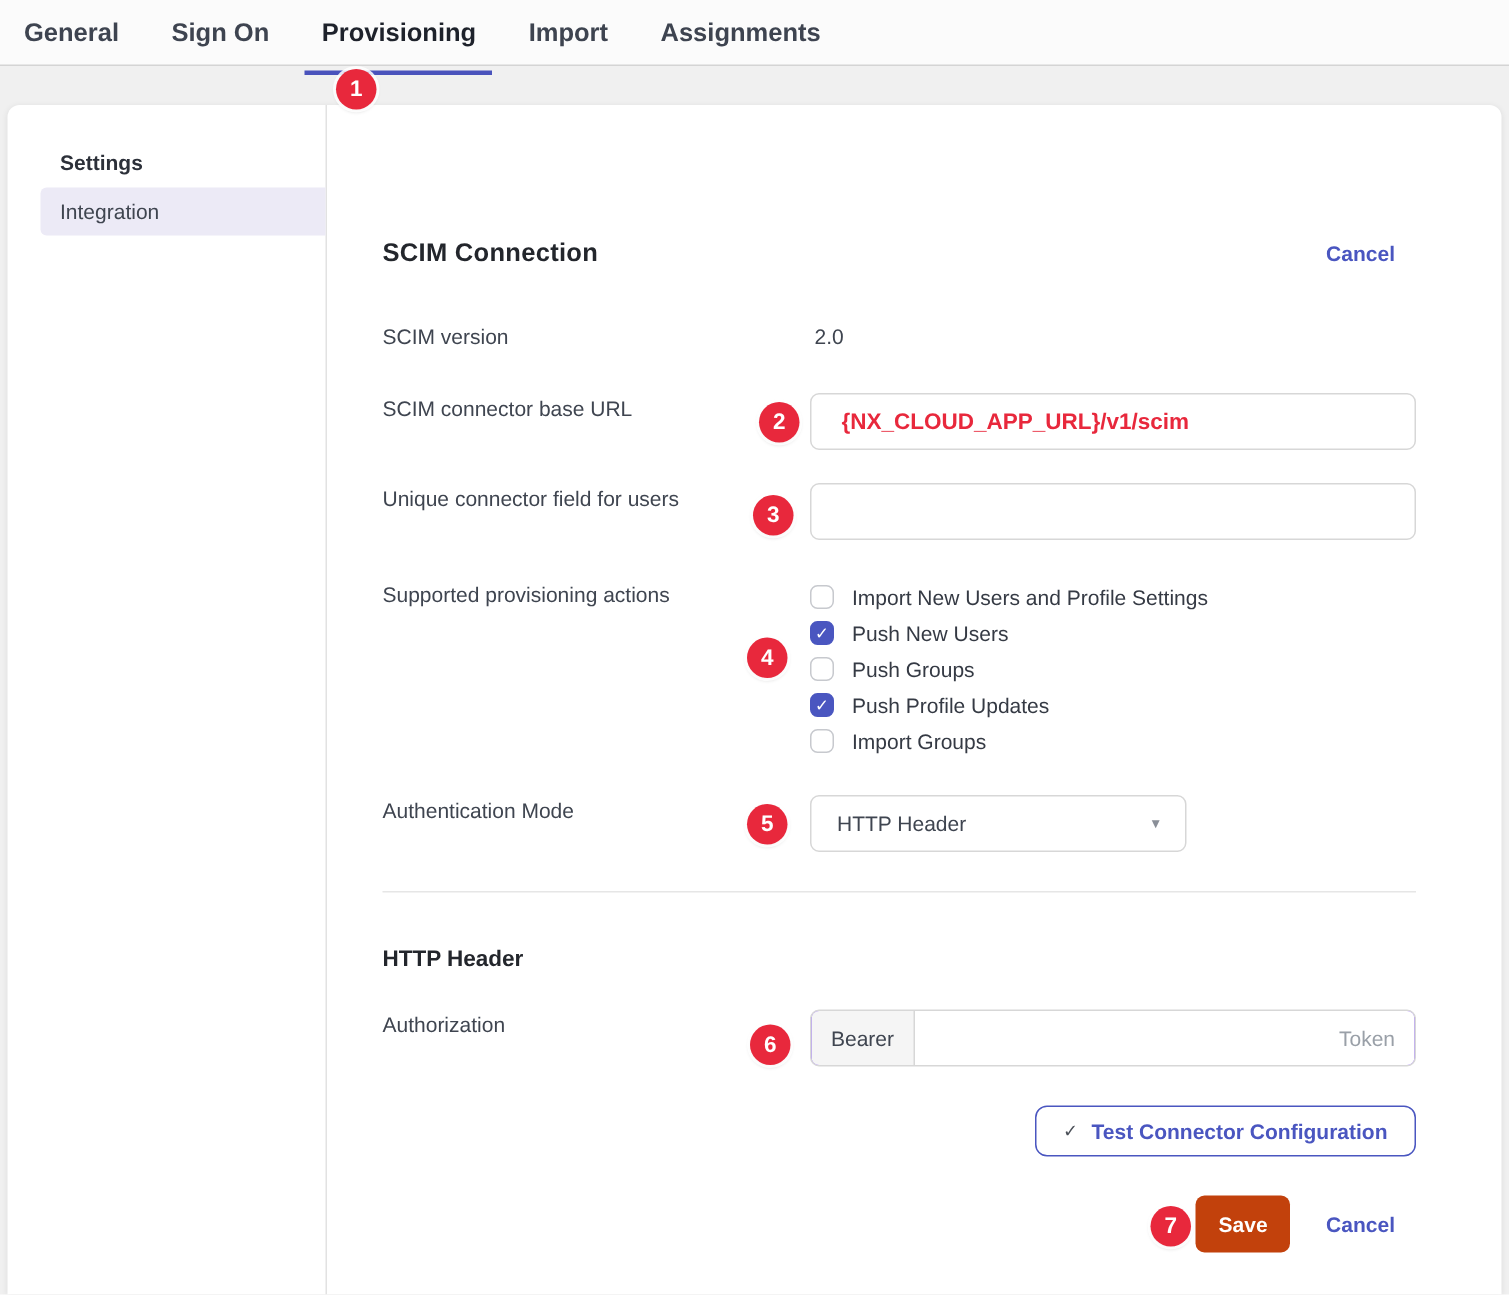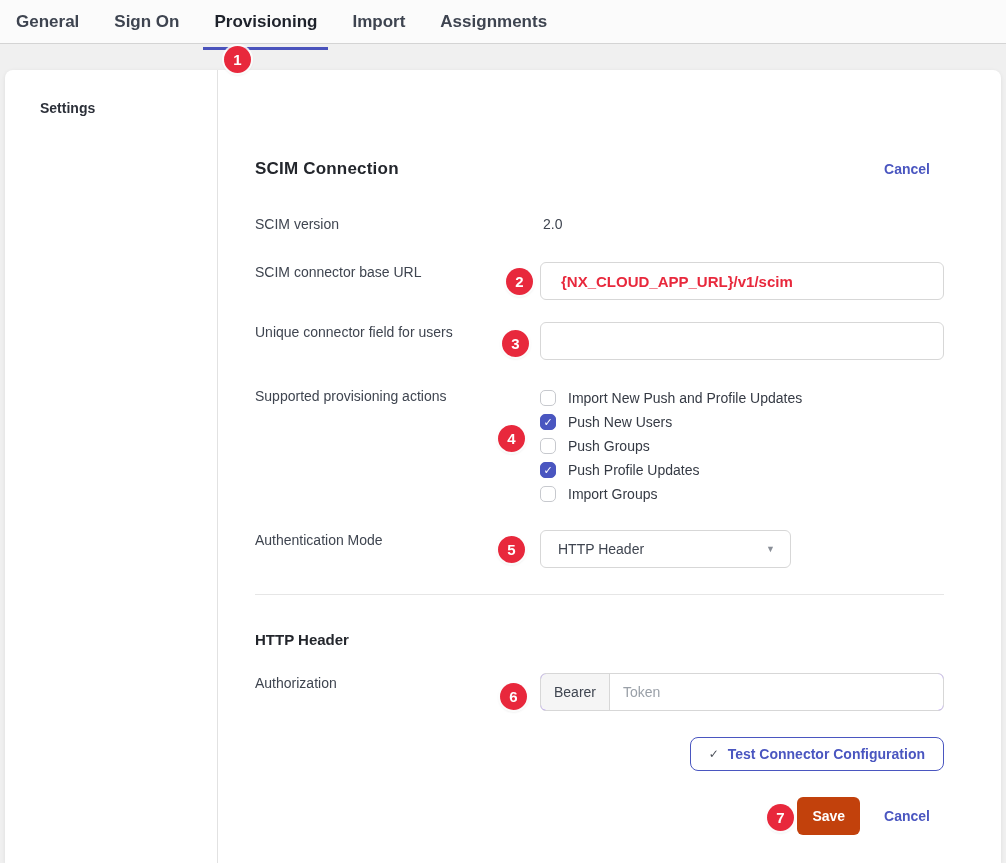--- a/index.html
+++ b/index.html
@@ -157,21 +157,21 @@
   .input-prefix {
     flex:0 0 69px;
     background:#f5f5f5;
     border-right:1px solid #d7d7d7;
     display:flex; align-items:center; justify-content:center;
     font-size:14px; color:#3f4550;
   }
   .input-group input {
     flex:1; border:none; outline:none;
     font-family:"Liberation Sans","DejaVu Sans",sans-serif;
-    font-size:14px; color:#3f4550; padding:0 13px;
+    font-size:14px; color:#3f4550; padding:0 13px;text-align:right;
   }
   .input-group input::placeholder { color:#9aa0a8; }
   .text-input::placeholder { color:#9aa0a8; }
 
   
   .row-test { display:flex; justify-content:flex-end; margin-bottom:26px; }
   .test-btn {
     height:34px;
     background:#fff;
     border:1.5px solid #4a56c0; border-radius:8px;
@@ -229,20 +229,23 @@
     </div>
   <div class="tab">
       <span>Assignments</span>
     </div>
 </nav>
 
 <div class="card">
 
   <aside class="sidebar">
     <div class="sidebar-header">Settings</div>
+    <div class="sidebar-item active">
+      <span>Integration</span>
+    </div>
   </aside>
 
   <section class="main">
 
     <div class="panel-header">
       <h1 class="panel-title">SCIM Connection</h1>
       <a class="link">Cancel</a>
     </div>
 
     <div class="row row-version">
@@ -262,21 +265,21 @@
       <div class="row-control">
         <input type="text" class="text-input" value="" style="">
       </div>
     </div>
 
     <div class="row row-actions">
       <div class="row-label">Supported provisioning actions</div>
       <div class="row-control">
         <div class="checkbox-row">
           <span class="checkbox"></span>
-          <span class="checkbox-label">Import New Push and Profile Updates</span>
+          <span class="checkbox-label">Import New Users and Profile Settings</span>
         </div>
         <div class="checkbox-row">
           <span class="checkbox checked"></span>
           <span class="checkbox-label">Push New Users</span>
         </div>
         <div class="checkbox-row">
           <span class="checkbox"></span>
           <span class="checkbox-label">Push Groups</span>
         </div>
         <div class="checkbox-row">

